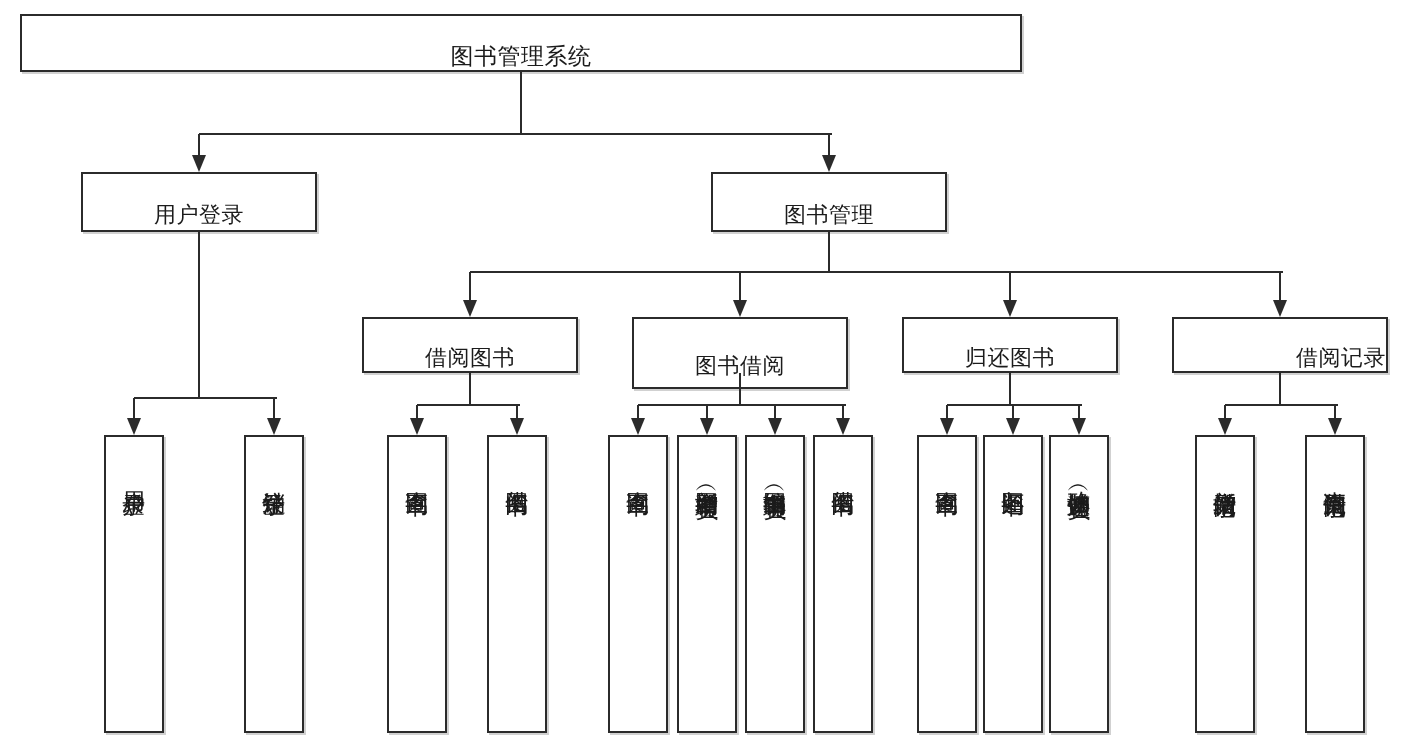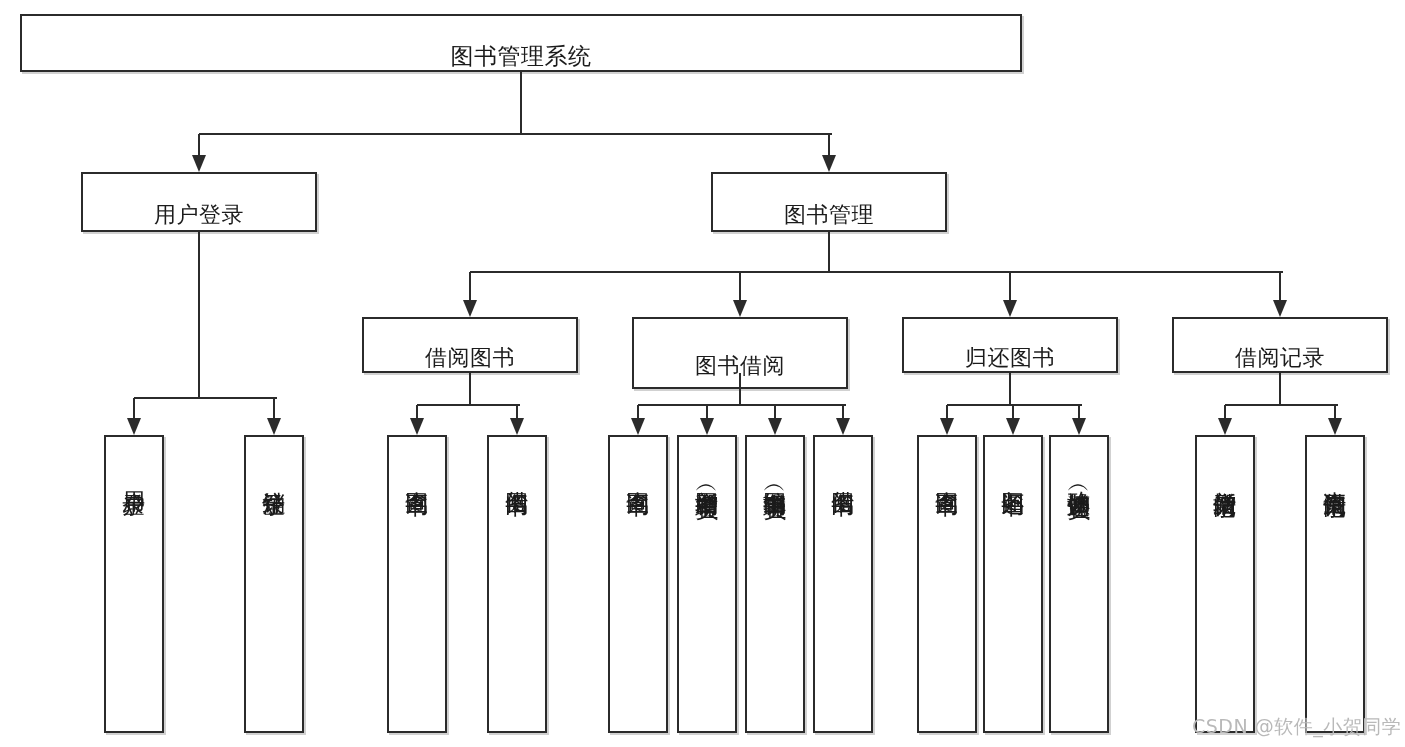--- a/index.html
+++ b/index.html
@@ -104,21 +104,21 @@
 
   <div class="node" id="n-l3-0" style="left: 362px; top: 317px; width: 216px; height: 56px;">
     <span class="label">借阅图书</span>
   </div>
   <div class="node" id="n-l3-1" style="left: 632px; top: 317px; width: 216px; height: 72px;">
     <span class="label">图书借阅</span>
   </div>
   <div class="node" id="n-l3-2" style="left: 902px; top: 317px; width: 216px; height: 56px;">
     <span class="label">归还图书</span>
   </div>
-  <div class="node" id="n-l3-3" style="left: 1172px; top: 317px; width: 216px; height: 56px;">
+  <div class="node" id="n-l3-3" style="left: 1172px; top: 317px; width: 216px; height: 56px; justify-content: flex-end;">
     <span class="label">借阅记录</span>
   </div>
 
   <div class="node vertical" id="n-lf-0" style="left: 104px; top: 435px; width: 60px; height: 298px;">
     <span class="label">用户登录</span>
   </div>
   <div class="node vertical" id="n-lf-1" style="left: 244px; top: 435px; width: 60px; height: 298px;">
     <span class="label">注销登录</span>
   </div>
   <div class="node vertical" id="n-lf-2" style="left: 387px; top: 435px; width: 60px; height: 298px;">
@@ -203,15 +203,14 @@
       <div class="conn v" style="left: 1077.75px; top: 405px; height: 13px;"></div>
       <div class="arrow" style="left: 1071.5px; top: 418px;"></div>
       <div class="conn v" style="left: 1278.75px; top: 373px; height: 32px;"></div>
       <div class="conn h" style="left: 1225px; top: 403.75px; width: 112.5px;"></div>
       <div class="conn v" style="left: 1223.75px; top: 405px; height: 13px;"></div>
       <div class="arrow" style="left: 1217.5px; top: 418px;"></div>
       <div class="conn v" style="left: 1333.75px; top: 405px; height: 13px;"></div>
       <div class="arrow" style="left: 1327.5px; top: 418px;"></div>
     </div>
 
-  <div class="watermark" id="wm" style="left: 1192px; top: 714px;">CSDN @软件_小贺同学</div>
 
 </div>
 
 </body></html>

